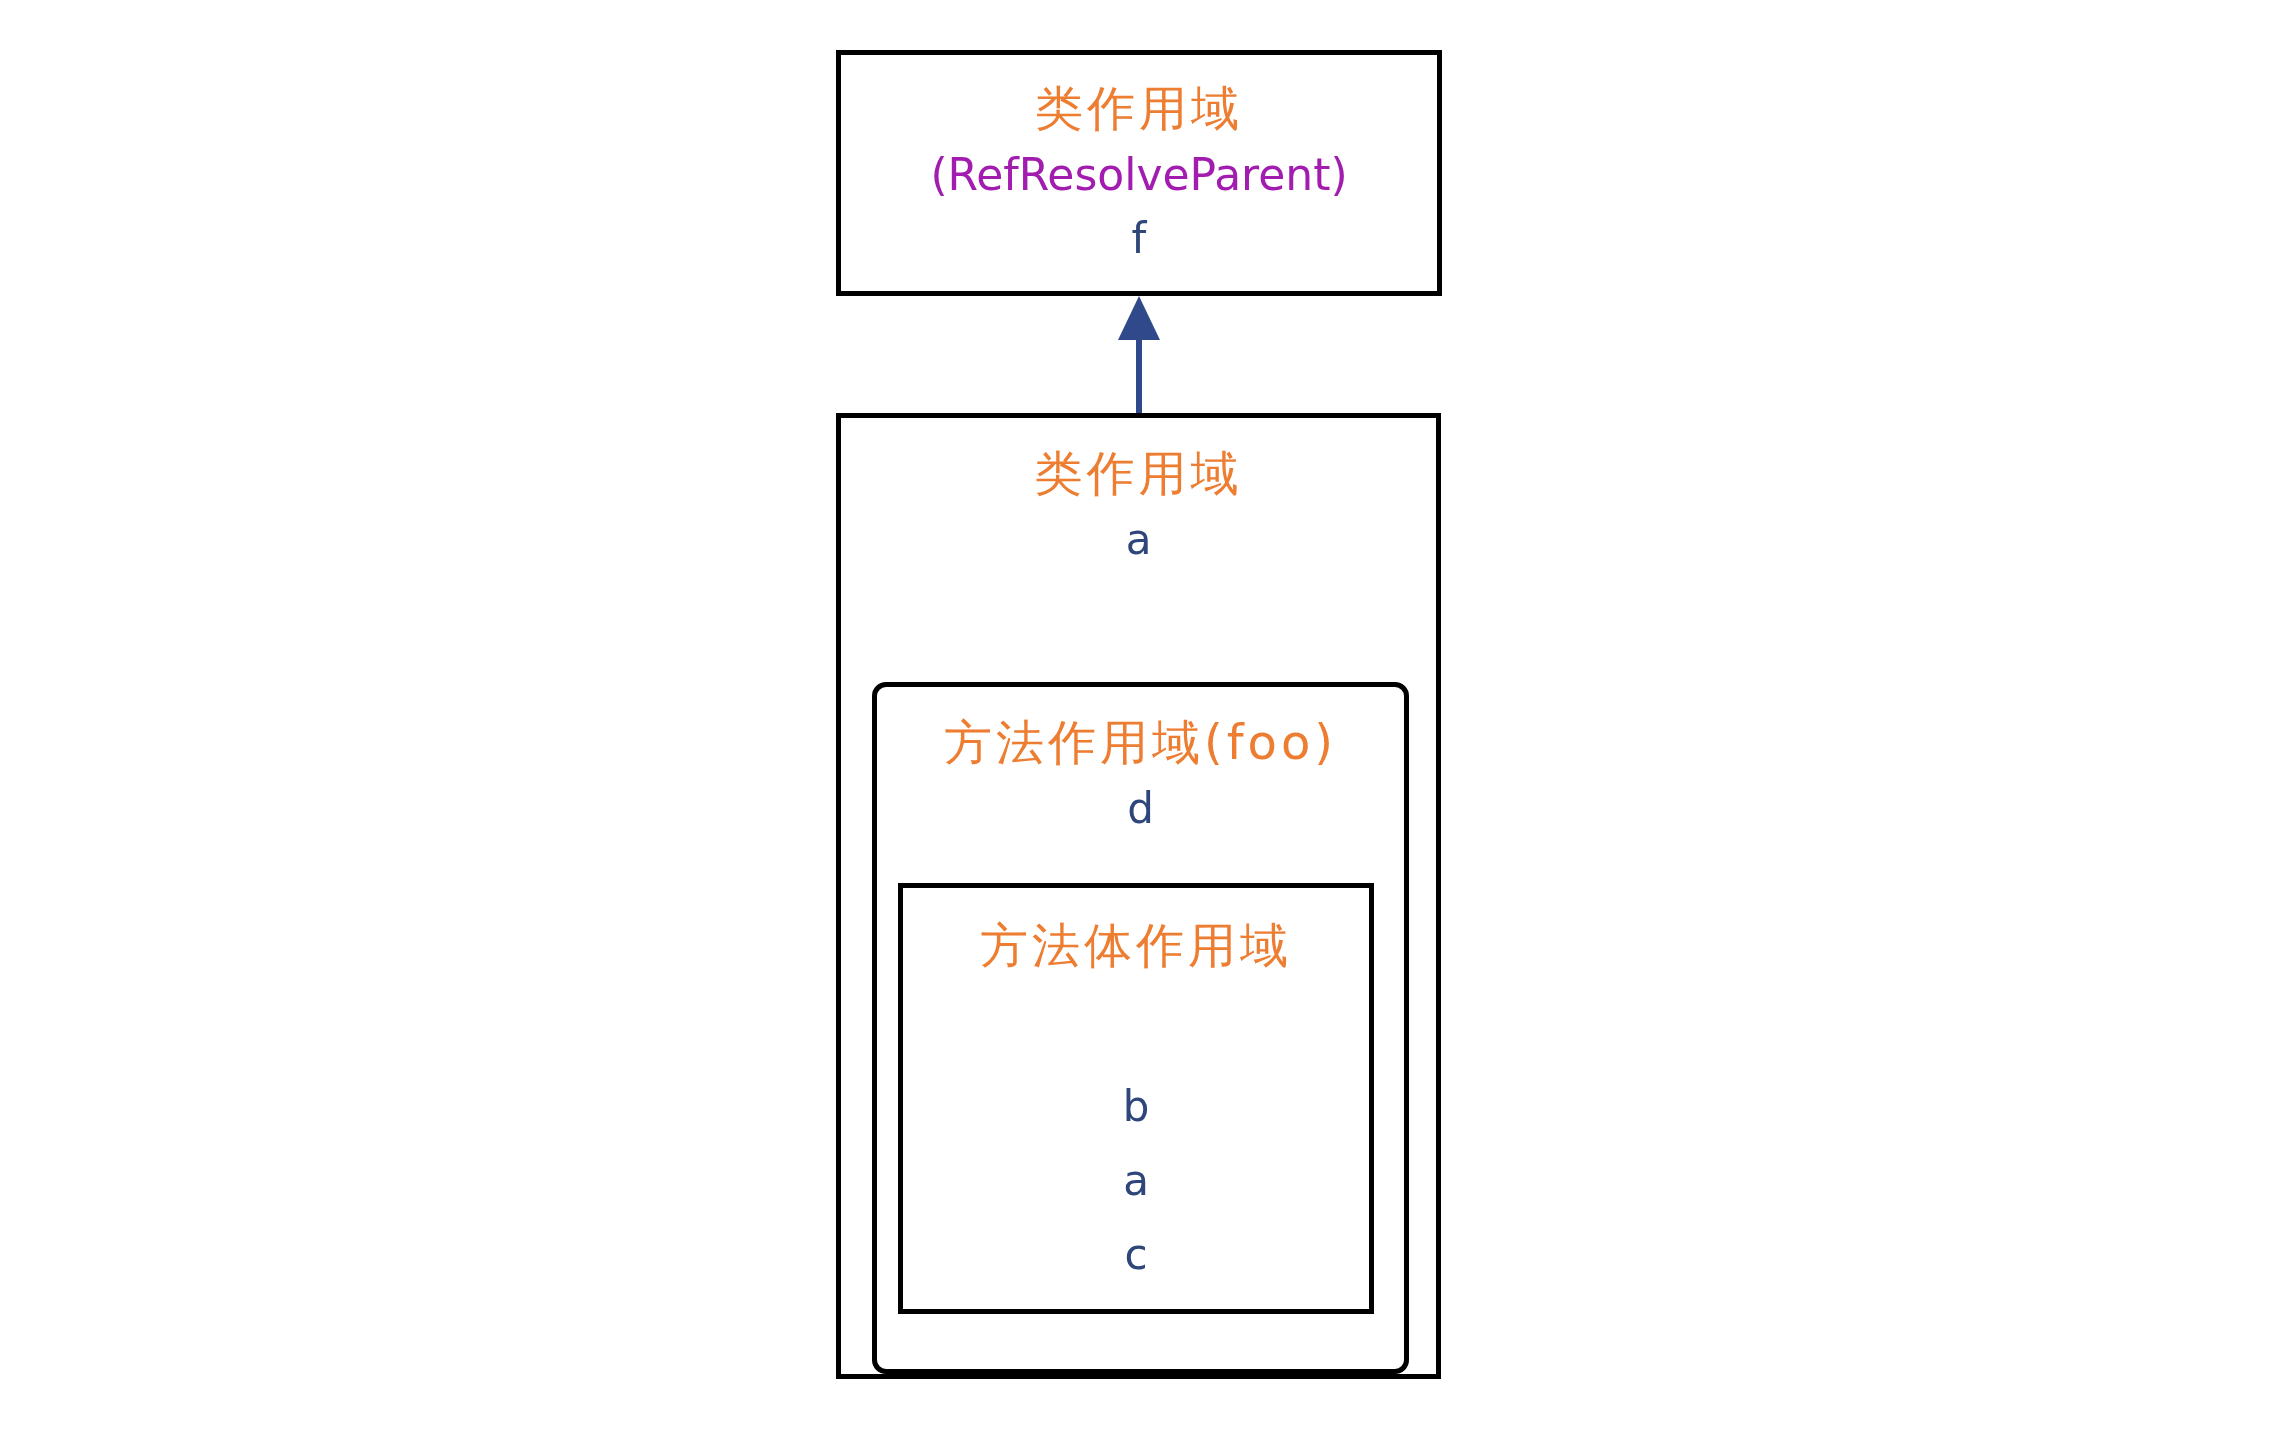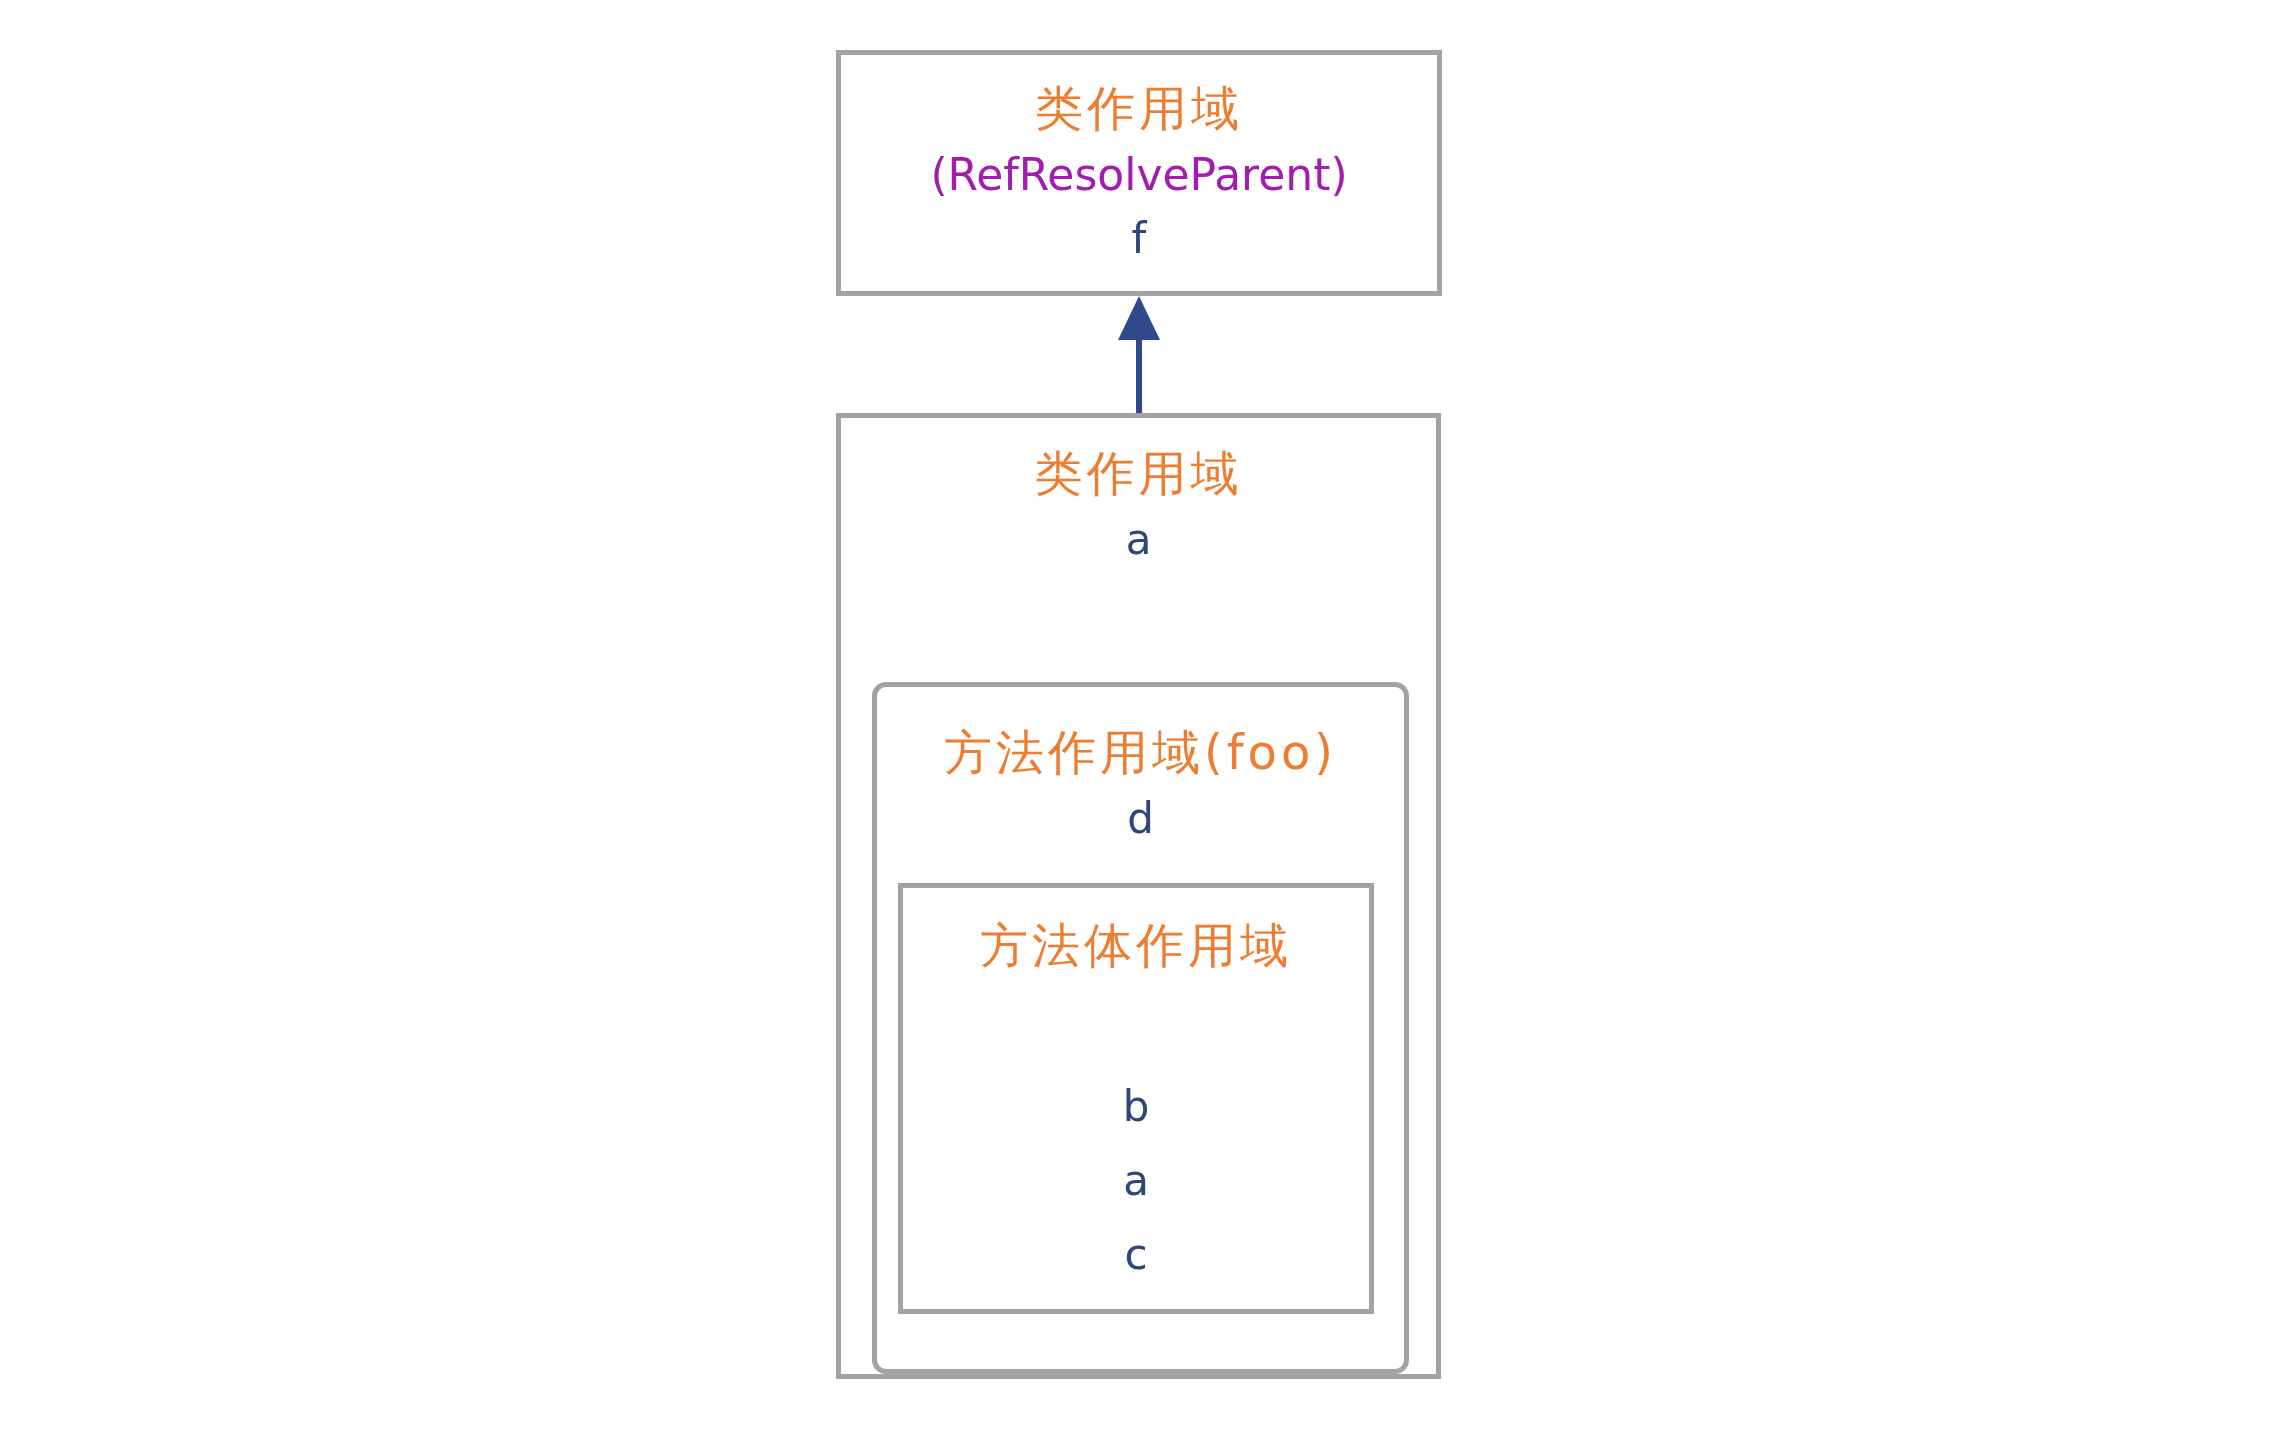--- a/index.html
+++ b/index.html
@@ -10,21 +10,21 @@
   .stage {
     position: relative;
     width: 2284px;
     height: 1439px;
     background: #ffffff;
     font-family: "DejaVu Sans", "Liberation Sans", sans-serif;
     overflow: hidden;
   }
   .box {
     position: absolute;
-    border: 5px solid #a3a3a3;
+    border: 5px solid #000000;
     background: #ffffff;
     box-sizing: border-box;
     text-align: center;
   }
   .box-parent {
     left: 836px;
     top: 50px;
     width: 606px;
     height: 246px;
     padding-top: 18px;
@@ -34,21 +34,21 @@
     top: 413px;
     width: 605px;
     height: 966px;
     padding-top: 20px;
   }
   .box-method {
     left: 31px;
     top: 264px;
     width: 537px;
     height: 692px;
-    padding-top: 30px;
+    padding-top: 20px;
     border-radius: 14px;
   }
   .box-body {
     left: 21px;
     top: 196px;
     width: 476px;
     height: 431px;
     padding-top: 22px;
   }
   .scope-title {

